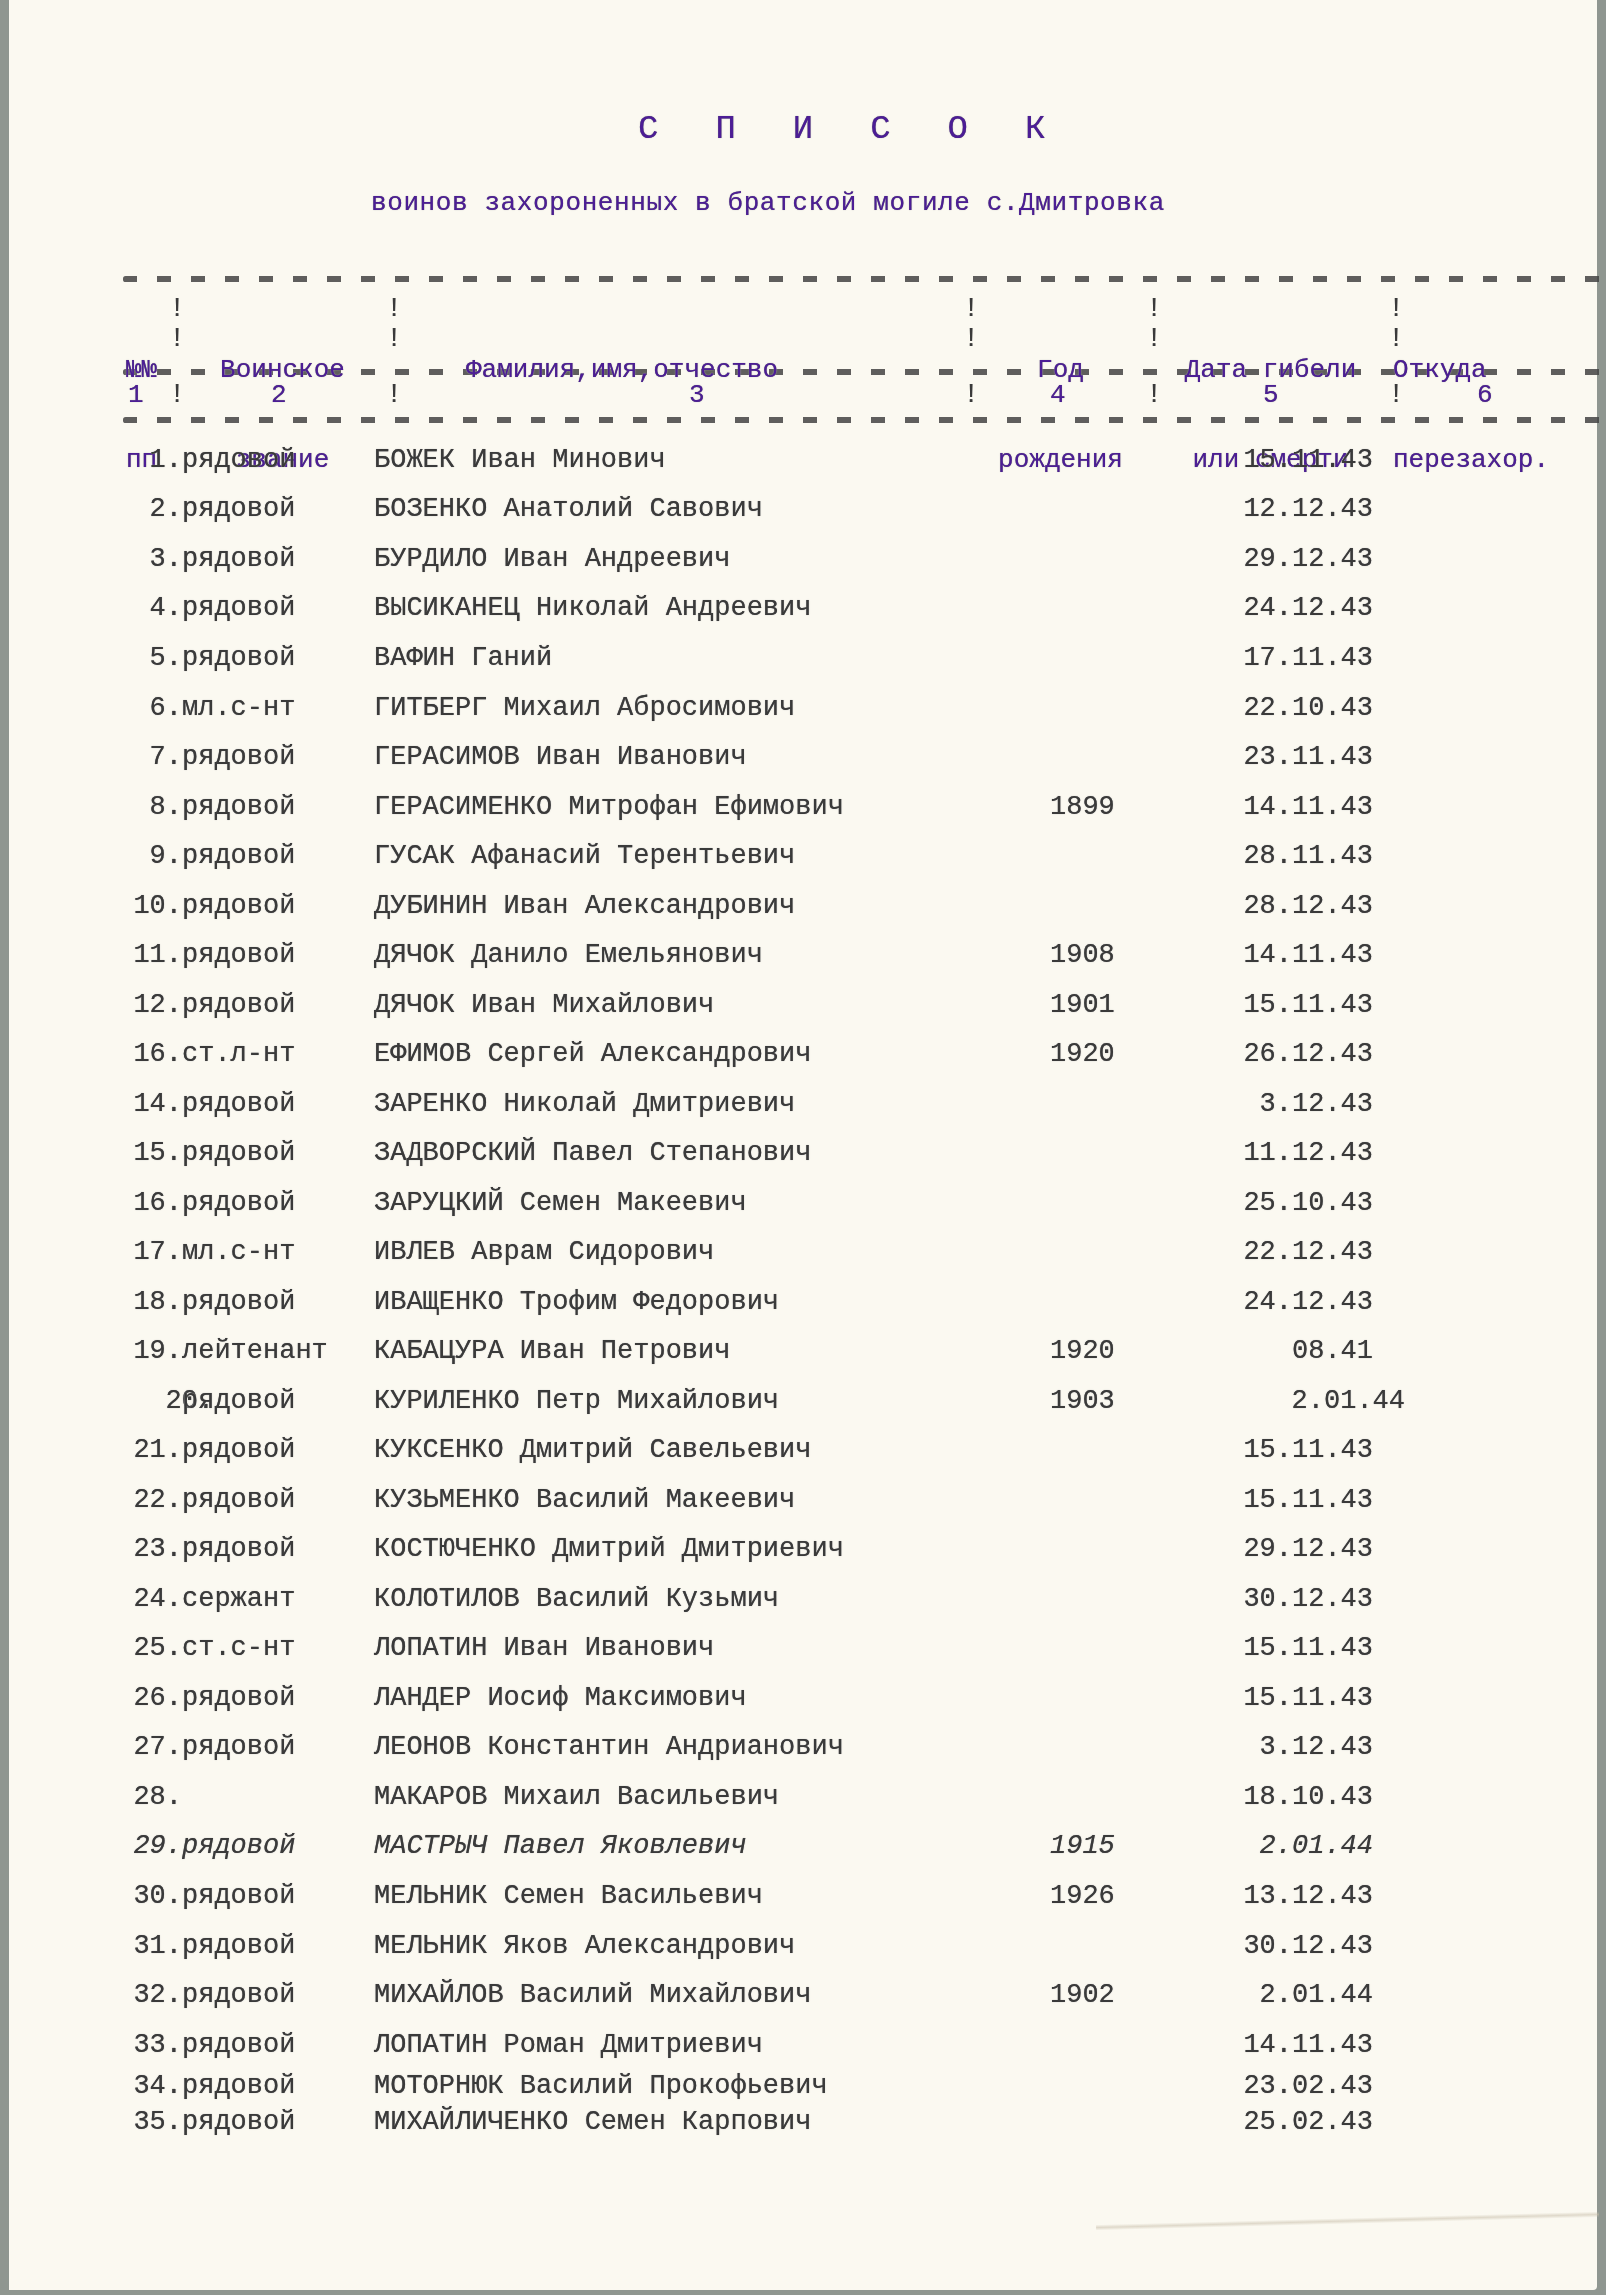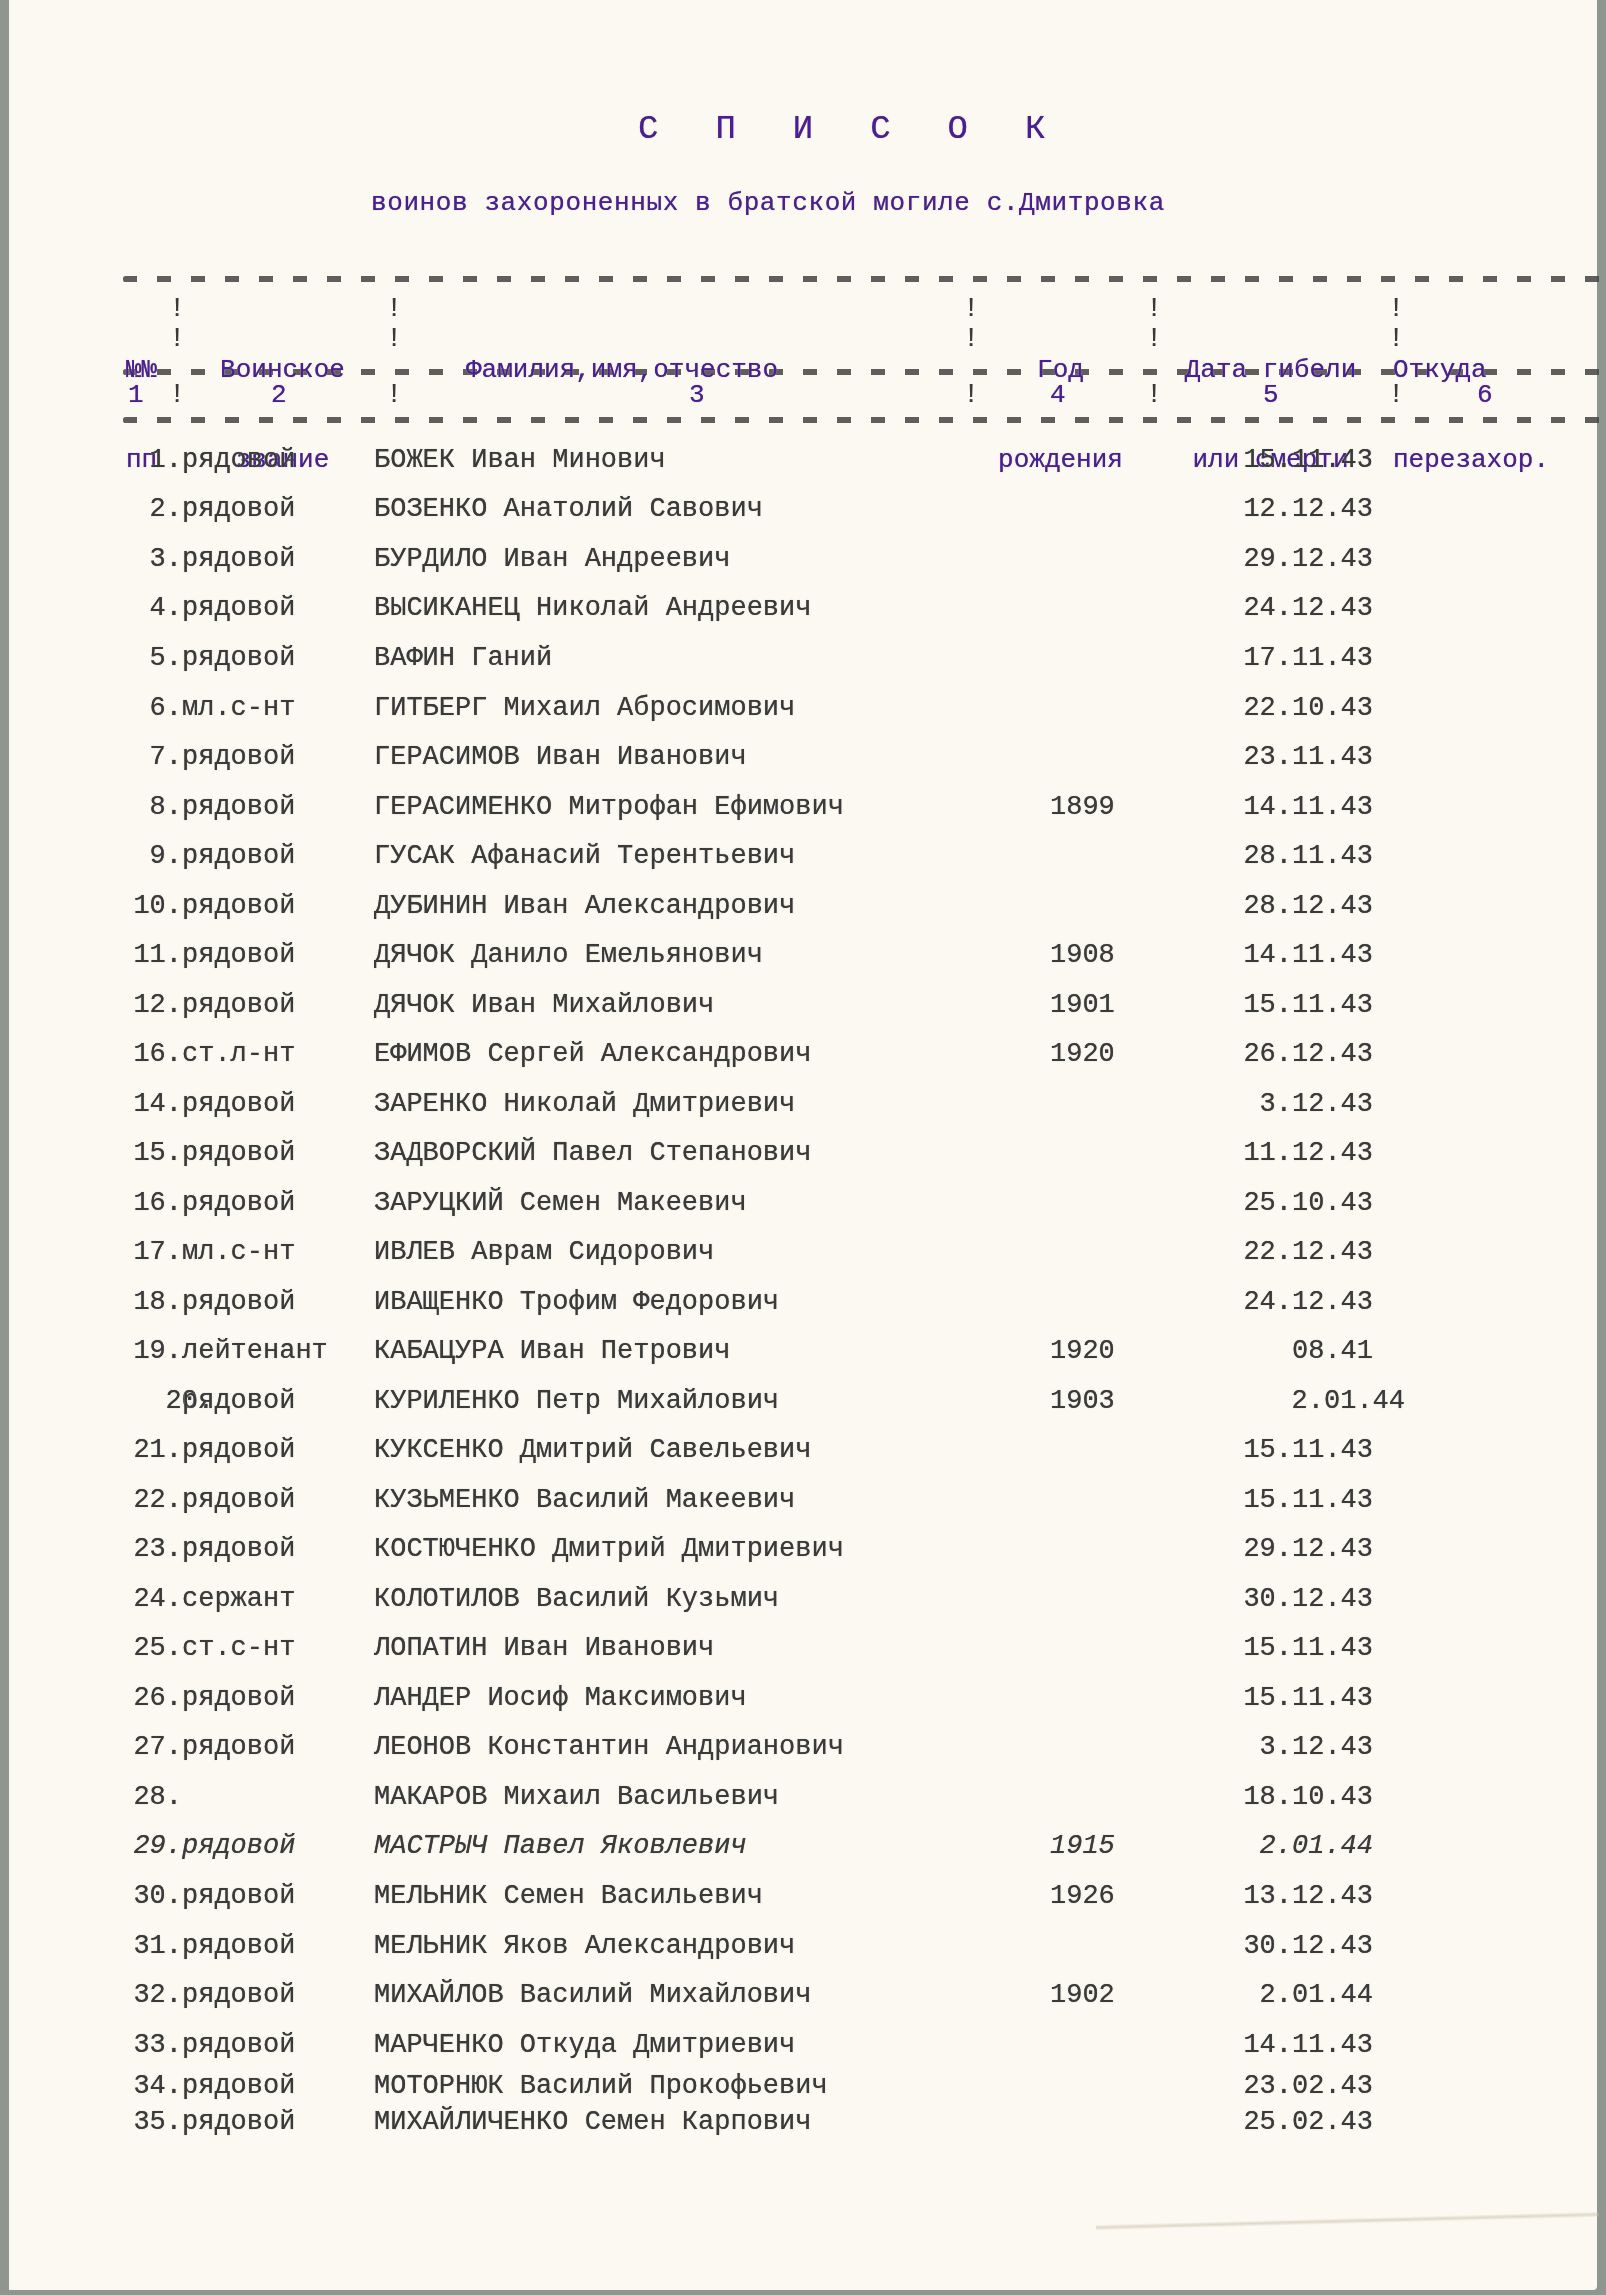--- a/index.html
+++ b/index.html
@@ -317,21 +317,21 @@
     <div class="row" style="top: 1980px;">
       <span class="num">32.</span>
       <span class="rank">рядовой</span>
       <span class="name">МИХАЙЛОВ Василий Михайлович</span>
       <span class="year">1902</span>
       <span class="date">2.01.44</span>
     </div>
     <div class="row" style="top: 2030px;">
       <span class="num">33.</span>
       <span class="rank">рядовой</span>
-      <span class="name">МАРЧЕНКО Откуда Дмитриевич</span>
+      <span class="name">ЛОПАТИН Роман Дмитриевич</span>
       <span class="year"></span>
       <span class="date">14.11.43</span>
     </div>
     <div class="row" style="top: 2071px;">
       <span class="num">34.</span>
       <span class="rank">рядовой</span>
       <span class="name">МОТОРНЮК Василий Прокофьевич</span>
       <span class="year"></span>
       <span class="date">23.02.43</span>
     </div>

